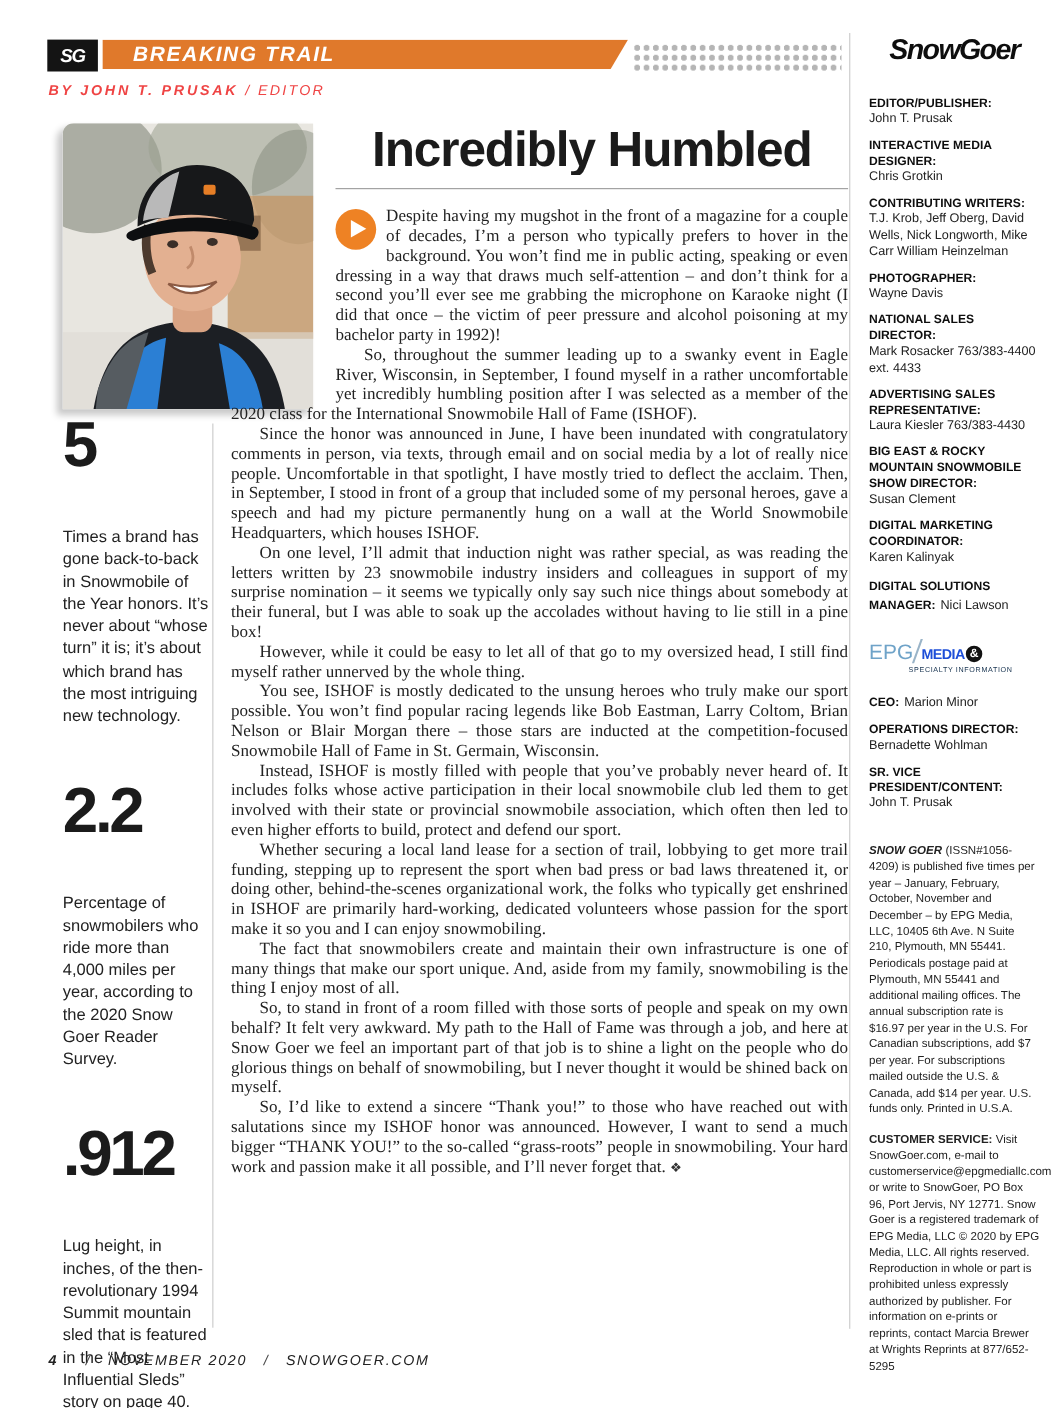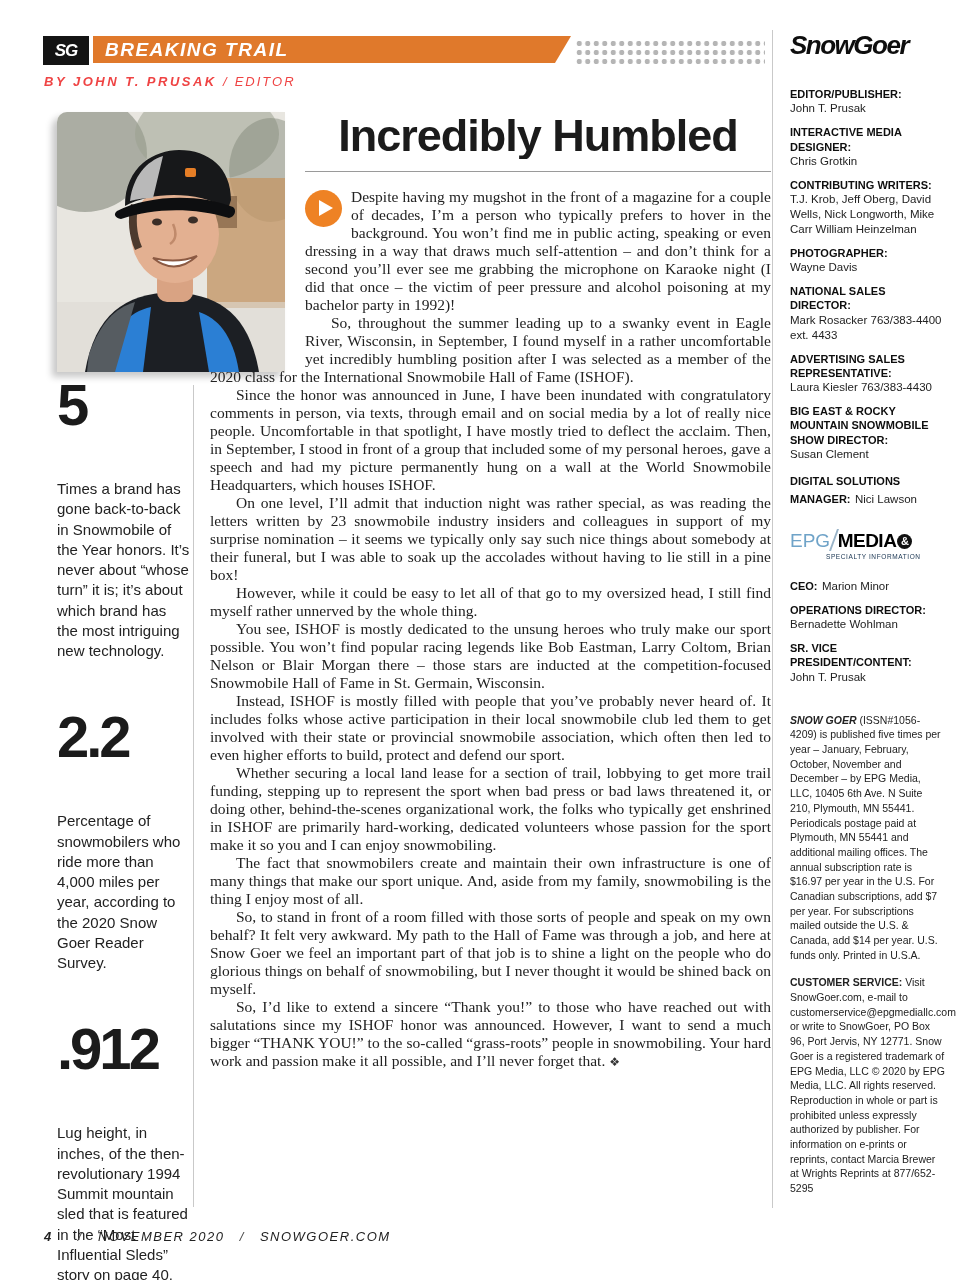--- a/index.html
+++ b/index.html
@@ -12,21 +12,21 @@
   .divider-stats{position:absolute;left:193px;top:385px;width:1px;height:822px;background:#c9c9c9;}
 
   
   .header{position:absolute;left:43px;top:34px;width:700px;height:70px;}
   .sg-box{position:absolute;left:0;top:2px;width:46px;height:29px;background:#141414;
     color:#fff;font-weight:bold;font-style:italic;font-size:17px;
     display:flex;align-items:center;justify-content:center;letter-spacing:-1px;}
   .banner{position:absolute;left:50px;top:2px;width:478px;height:27px;background:#E0792B;
     clip-path:polygon(0 0,100% 0,calc(100% - 16px) 100%,0 100%);
     color:#fff;font-style:italic;font-weight:bold;font-size:19px;letter-spacing:1.5px;
-    display:flex;align-items:center;padding-left:12px;box-sizing:border-box;}
+    display:flex;align-items:center;padding-left:28px;box-sizing:border-box;}
   .dots{position:absolute;left:532px;top:5px;width:190px;height:26px;
     background-image:radial-gradient(circle,#b5b5b5 2.5px,transparent 2.9px);
     background-size:8.5px 9px;}
   .byline{position:absolute;left:1px;top:40px;font-style:italic;font-weight:bold;
     font-size:13px;letter-spacing:2.5px;color:#ef4444;}
   .byline .suffix{font-weight:normal;letter-spacing:2px;}
 
   
   .photo{position:absolute;left:57px;top:112px;width:228px;height:260px;
     border-radius:10px 0 0 0;overflow:hidden;box-shadow:-5px 5px 7px rgba(0,0,0,0.22);}
@@ -49,32 +49,32 @@
   
   .stats{position:absolute;left:57px;top:376px;width:134px;}
   .stat{margin-bottom:47px;}
   .stat-value{font-size:58px;font-weight:bold;letter-spacing:-3px;line-height:1;
     color:#1b1b1b;margin-bottom:12px;}
   .stat-caption{font-size:15px;line-height:1.35;color:#222;margin-top:45px;}
 
   
   .masthead{position:absolute;left:790px;top:30px;width:155px;}
   .brand{font-style:italic;font-weight:900;font-size:26px;letter-spacing:-1.5px;
-    color:#0e0e0e;margin-bottom:26px;}
+    color:#0e0e0e;margin-bottom:26px;text-align:center;}
   .mh-entry{margin-bottom:9px;}
   .mh-label{font-weight:bold;font-size:11px;line-height:1.3;color:#0e0e0e;}
   .mh-value{font-size:11.5px;line-height:1.3;color:#222;}
   .mh-entry.inline .mh-label,.mh-entry.inline .mh-value{display:inline;}
 
   .epg-logo{margin:22px 0 16px;}
   .epg-row{white-space:nowrap;}
   .epg-left{color:#6FA3C8;font-size:19px;}
   .epg-slash{display:inline-block;width:1.5px;height:22px;background:#9ab4c8;
     transform:skewX(-20deg);margin:0 3px;vertical-align:-4px;}
-  .epg-media{color:#000000;font-weight:bold;font-size:19px;letter-spacing:-0.5px;}
+  .epg-media{color:#1d4ed8;font-weight:bold;font-size:13px;letter-spacing:-0.5px;}
   .epg-amp{display:inline-block;width:15px;height:15px;border-radius:50%;background:#111;
     color:#fff;font-size:11px;text-align:center;line-height:15px;font-weight:bold;
     margin-left:1px;vertical-align:2px;}
   .epg-tagline{font-size:6.5px;color:#16324F;letter-spacing:0.6px;margin:1px 0 0 36px;}
 
   .fine-print{margin-top:28px;}
   .fp{font-size:10.5px;line-height:1.4;color:#222;margin:0 0 13px;}
   .fp-lead{font-weight:bold;}
   .fp-lead.it{font-style:italic;text-align:right;}
 
@@ -196,20 +196,24 @@
     <div class="mh-value">Mark Rosacker 763/383-4400 ext. 4433</div>
   </div>
   <div class="mh-entry">
     <div class="mh-label">ADVERTISING SALES REPRESENTATIVE:</div>
     <div class="mh-value">Laura Kiesler 763/383-4430</div>
   </div>
   <div class="mh-entry">
     <div class="mh-label">BIG EAST &amp; ROCKY MOUNTAIN SNOWMOBILE SHOW DIRECTOR:</div>
     <div class="mh-value">Susan Clement</div>
   </div>
+  <div class="mh-entry">
+    <div class="mh-label">DIGITAL MARKETING COORDINATOR:</div>
+    <div class="mh-value">Karen Kalinyak</div>
+  </div>
   <div class="mh-entry inline">
     <div class="mh-label">DIGITAL SOLUTIONS MANAGER:</div>
     <div class="mh-value">Nici Lawson</div>
   </div>
 
   <div class="epg-logo">
     <div class="epg-row">
       <span class="epg-left">EPG</span><span class="epg-slash"></span><span class="epg-media">MEDIA</span><span class="epg-amp">&amp;</span>
     </div>
     <div class="epg-tagline">SPECIALTY INFORMATION</div>

